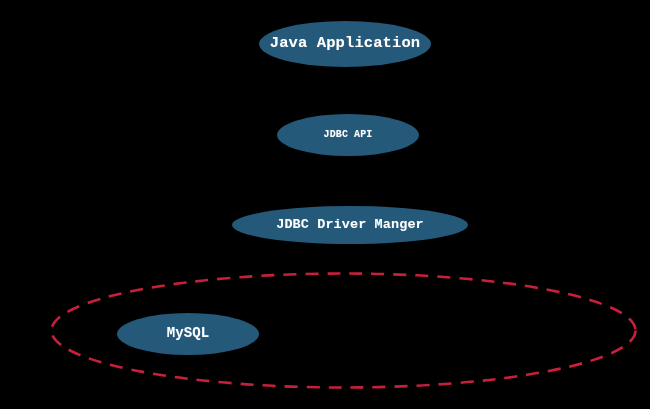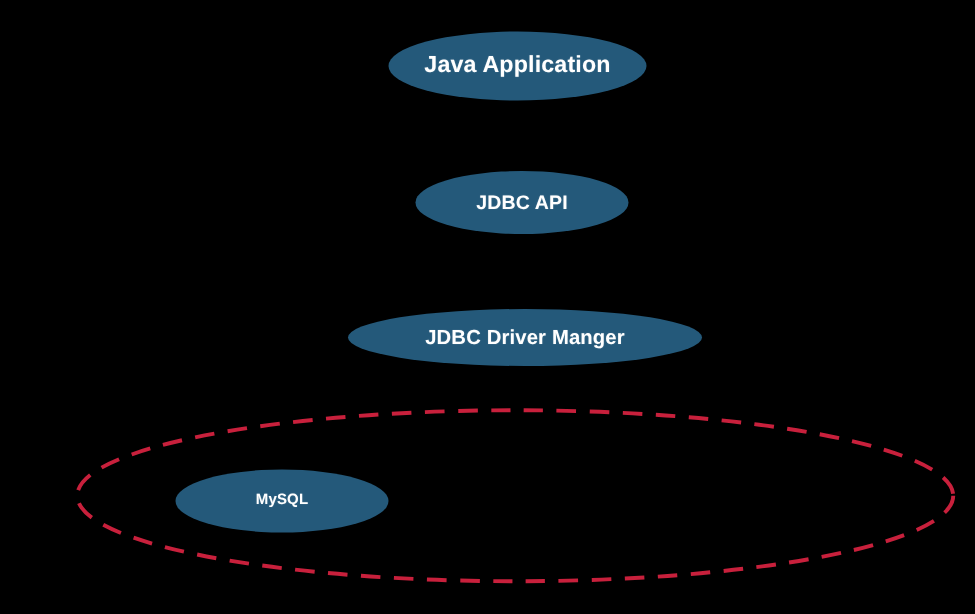--- a/index.html
+++ b/index.html
@@ -27,51 +27,52 @@
   
   .node {
     position: absolute;
     border-radius: 50%;
     background: #24597a;
     display: flex;
     align-items: center;
     justify-content: center;
     text-align: right;
     box-sizing: border-box;
+    font-family: Liberation Mono, monospace;
   }
   .node .label {
     color: #ffffff;
     font-weight: bold;
     letter-spacing: 0.1px;
     line-height: 1.12;
     text-shadow: 0 0 1px rgba(255,255,255,0.25);
     white-space: pre-line;
     padding: 0 6px;
   }
 
   
   .node-java-application {
     left: 259px; top: 21px; width: 172px; height: 46px;
   }
   .node-java-application .label { font-size: 15.5px; }
 
   .node-jdbc-api {
     left: 277px; top: 114px; width: 142px; height: 42px;
   }
-  .node-jdbc-api .label { font-size: 13px; }
+  .node-jdbc-api .label { font-size: 10px; }
 
   .node-jdbc-driver-manager {
     left: 232px; top: 206px; width: 236px; height: 38px;
   }
   .node-jdbc-driver-manager .label { font-size: 13.5px; }
 
   .node-mysql {
     left: 117px; top: 313px; width: 142px; height: 42px;
   }
-  .node-mysql .label { font-size: 10px; }
+  .node-mysql .label { font-size: 14px; }
 
   .node-oracle {
     left: 288px; top: 313px; width: 136px; height: 42px;
   }
   .node-oracle .label { font-size: 13px; }
 
   .node-any-other-data-source {
     left: 457px; top: 309px; width: 148px; height: 50px;
   }
   .node-any-other-data-source .label { font-size: 13px; }

